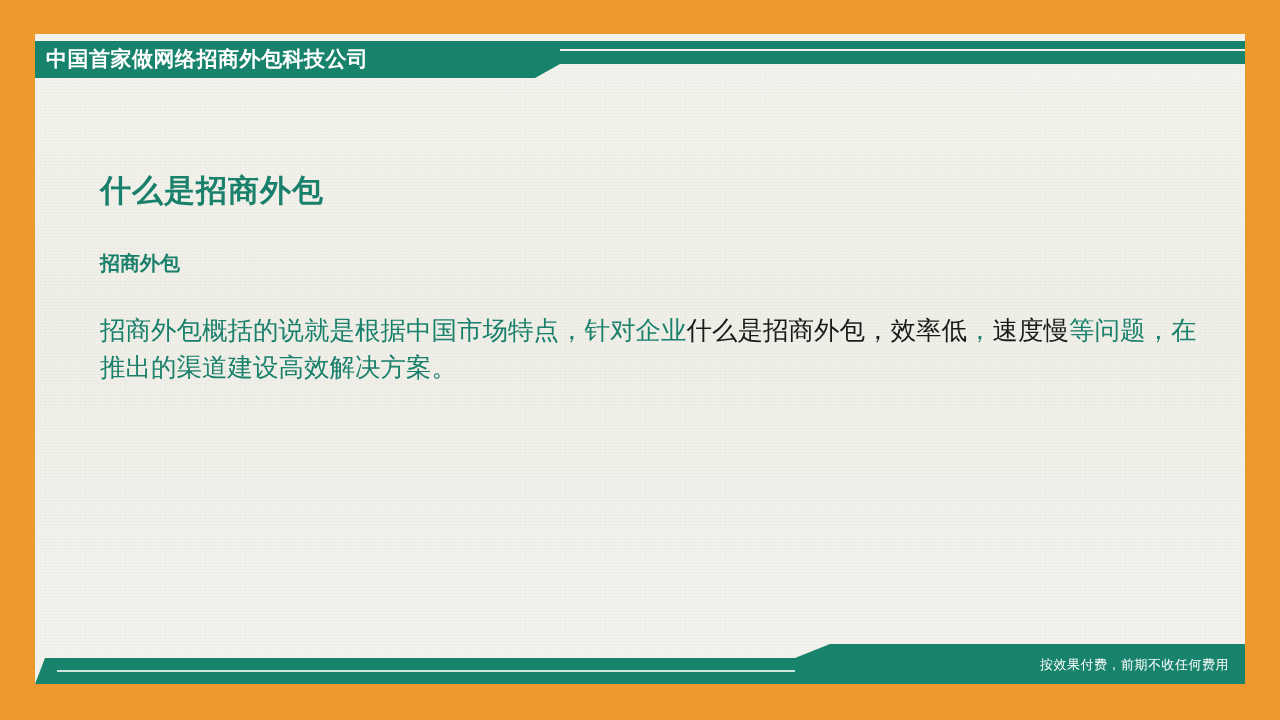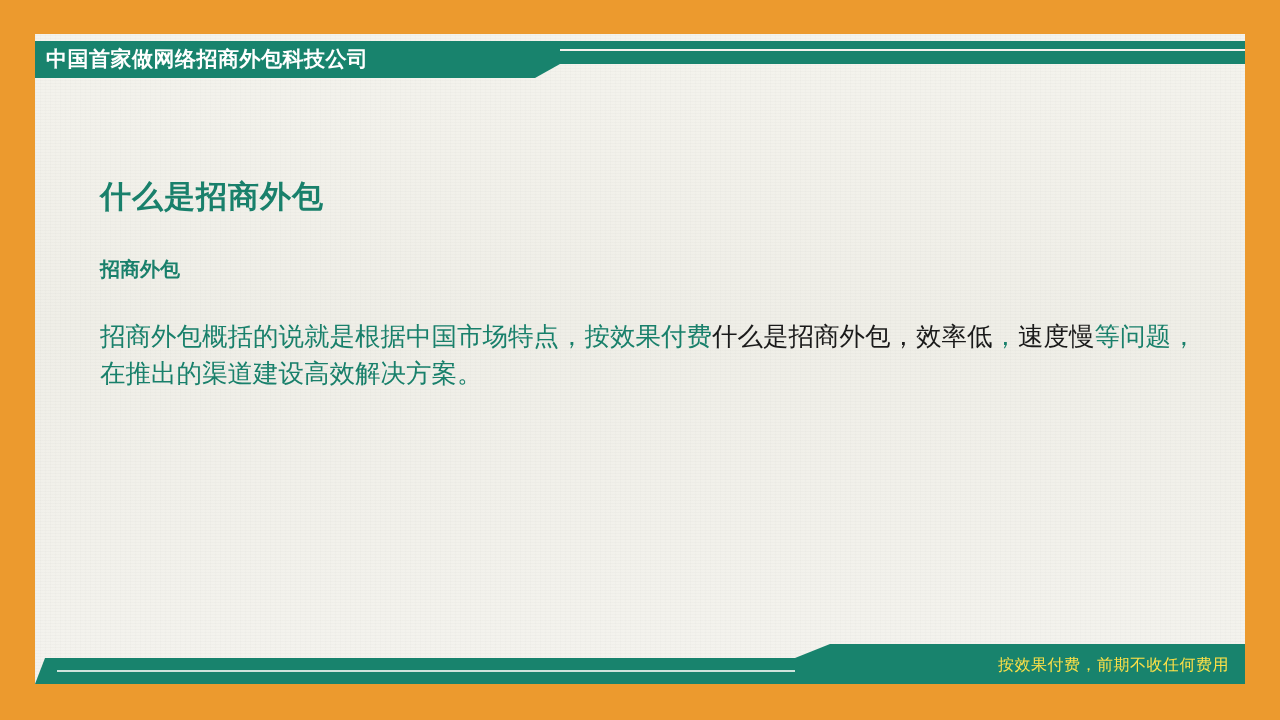--- a/index.html
+++ b/index.html
@@ -103,21 +103,21 @@
     position: absolute;
     left: 65px;
     top: 130px;
     width: 1120px;
   }
   .section-heading {
     color: #19806B;
     font-size: 31px;
     font-weight: bold;
     letter-spacing: 1px;
-    margin: 14px 0 42px 0;
+    margin: 8px 0 42px 0;
     line-height: 1.2;
   }
   .lead-term {
     color: #19806B;
     font-size: 20px;
     font-weight: bold;
     margin: 0 0 2px 0;
     line-height: 1.25;
   }
   .para {
@@ -170,22 +170,22 @@
     height: 40px;
     background: #18836D;
     clip-path: polygon(35px 0, 450px 0, 450px 40px, 0 40px, 0 14px);
   }
   .footer-text {
     position: absolute;
     right: 16px;
     bottom: 0;
     height: 40px;
     line-height: 41px;
-    color: #fde047;
-    font-size: 16px;
+    color: #ffffff;
+    font-size: 13px;
     font-weight: normal;
     letter-spacing: 0.5px;
     white-space: nowrap;
   }
 </style>
 </head>
 <body>
 
 <div class="slide">
   <div class="paper">
@@ -198,21 +198,21 @@
       </div>
     </div>
 
     <div class="content">
       <h1 class="section-heading">什么是招商外包</h1>
 
       <p class="lead-term">招商外包</p>
 
 
       <p class="para second">
-        <span>招商外包概括的说就是根据中国市场特点，按效果付费</span><span class="em-dark">什么是招商外包，效率低</span><span>，</span><span class="em-dark">速度慢</span><span>等问题，在推出的渠道建设高效解决方案。</span>
+        <span>招商外包概括的说就是根据中国市场特点，针对企业</span><span class="em-dark">什么是招商外包，效率低</span><span>，</span><span class="em-dark">速度慢</span><span>等问题，在推出的渠道建设高效解决方案。</span>
       </p>
     </div>
 
     <div class="footer-band">
       <div class="footer-strip"></div>
       <div class="footer-hairline"></div>
       <div class="footer-block">
         <div class="footer-text">按效果付费，前期不收任何费用</div>
       </div>
     </div>

